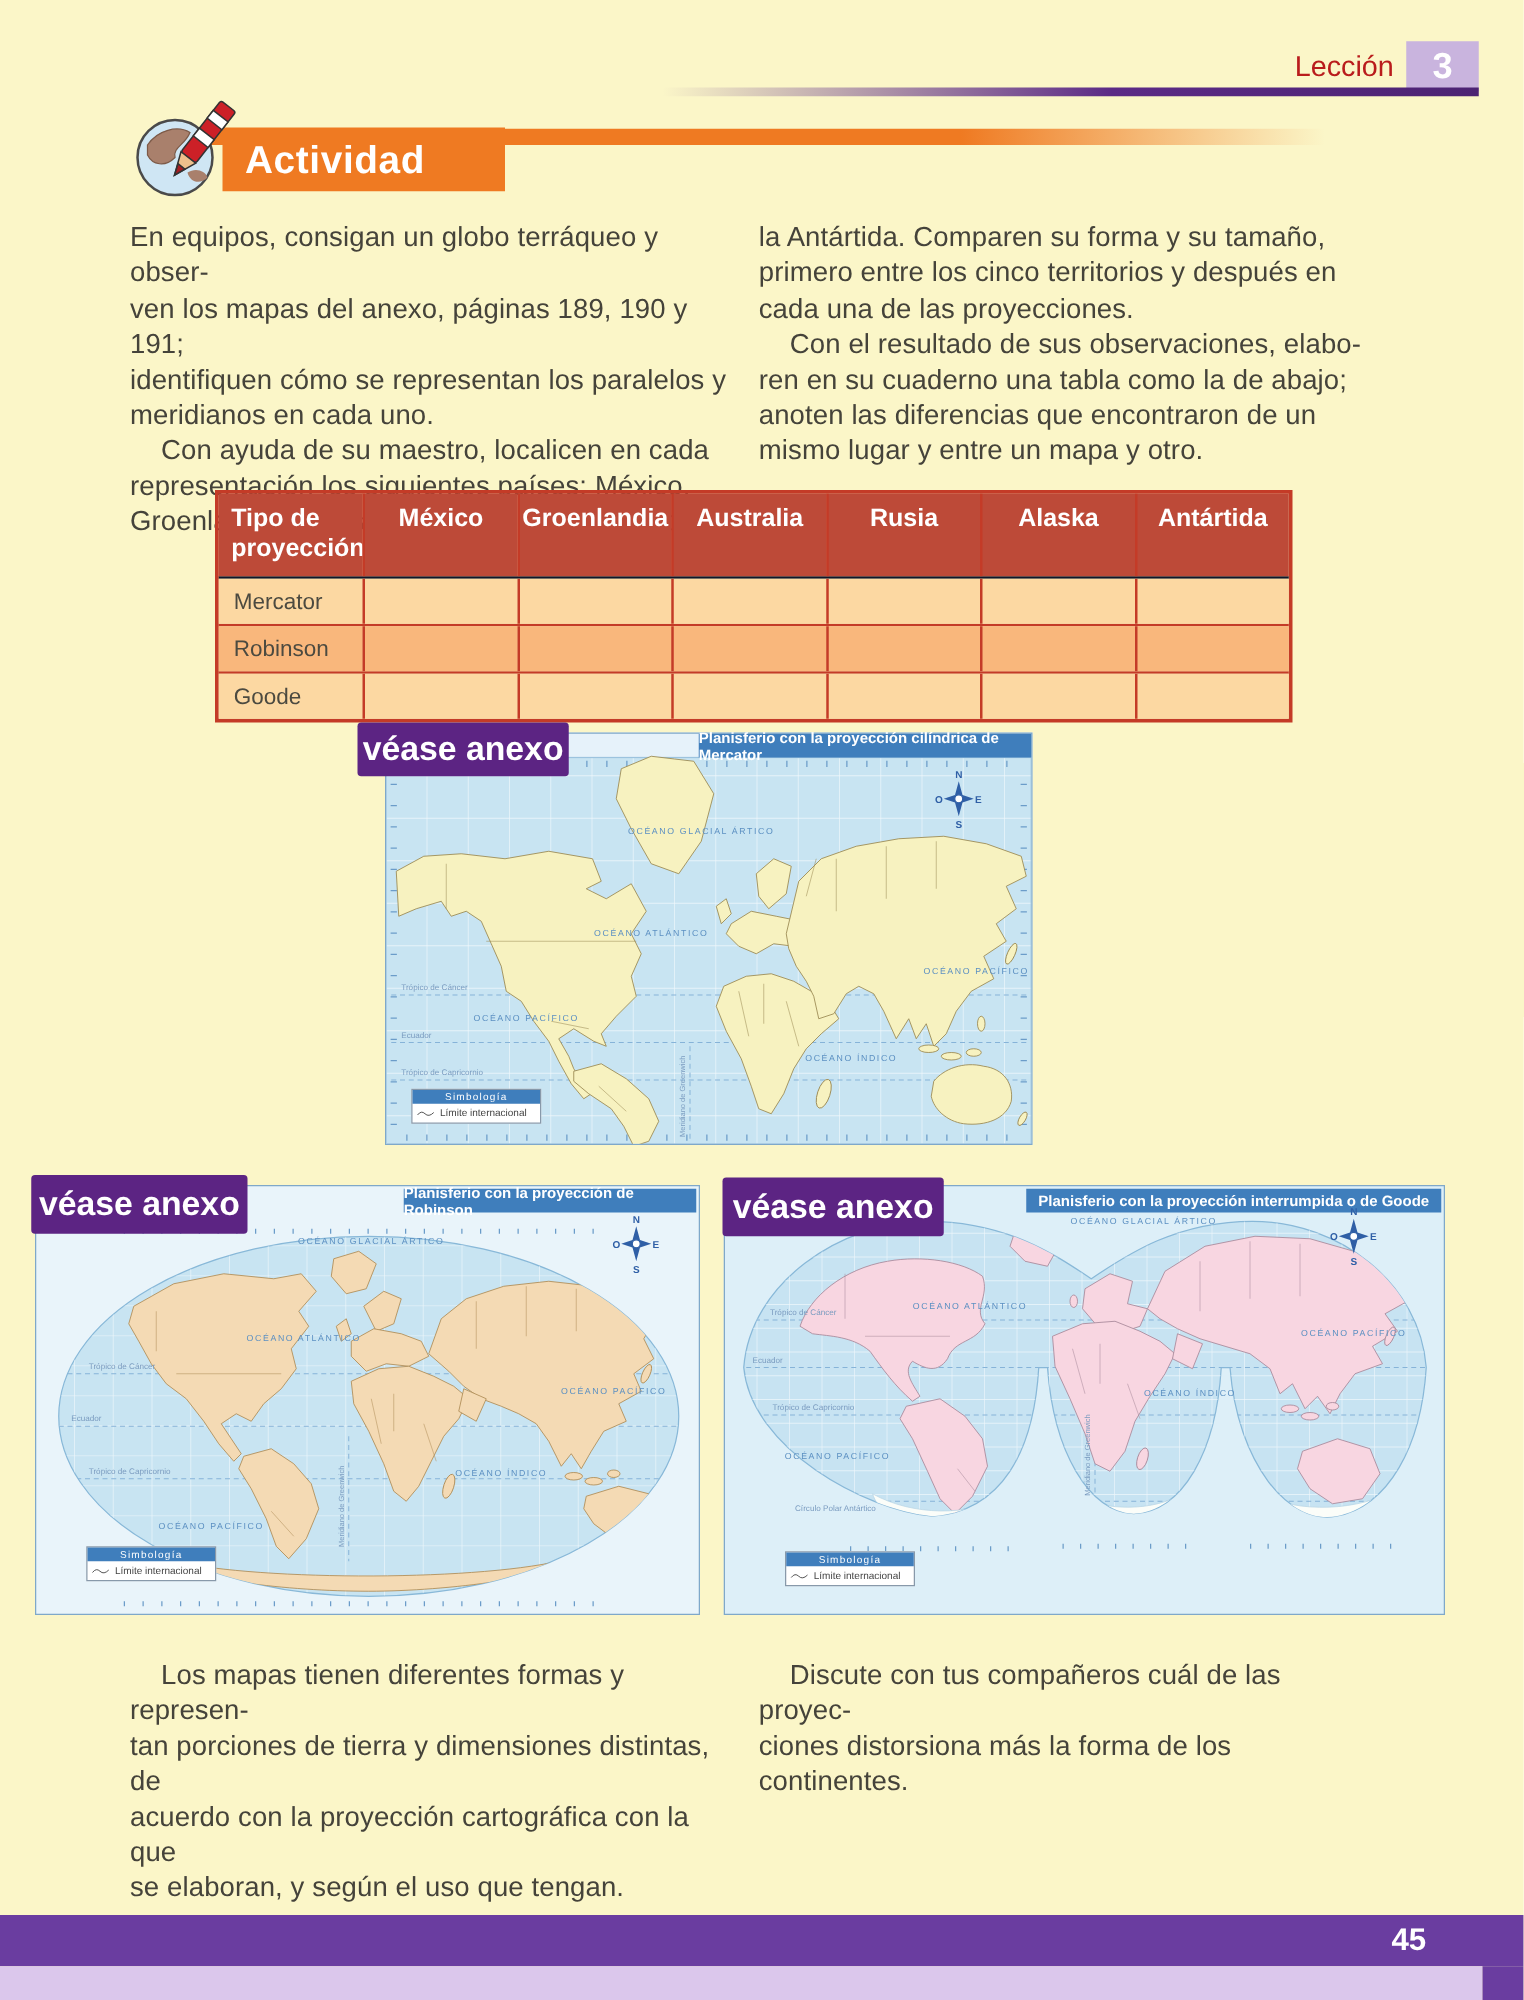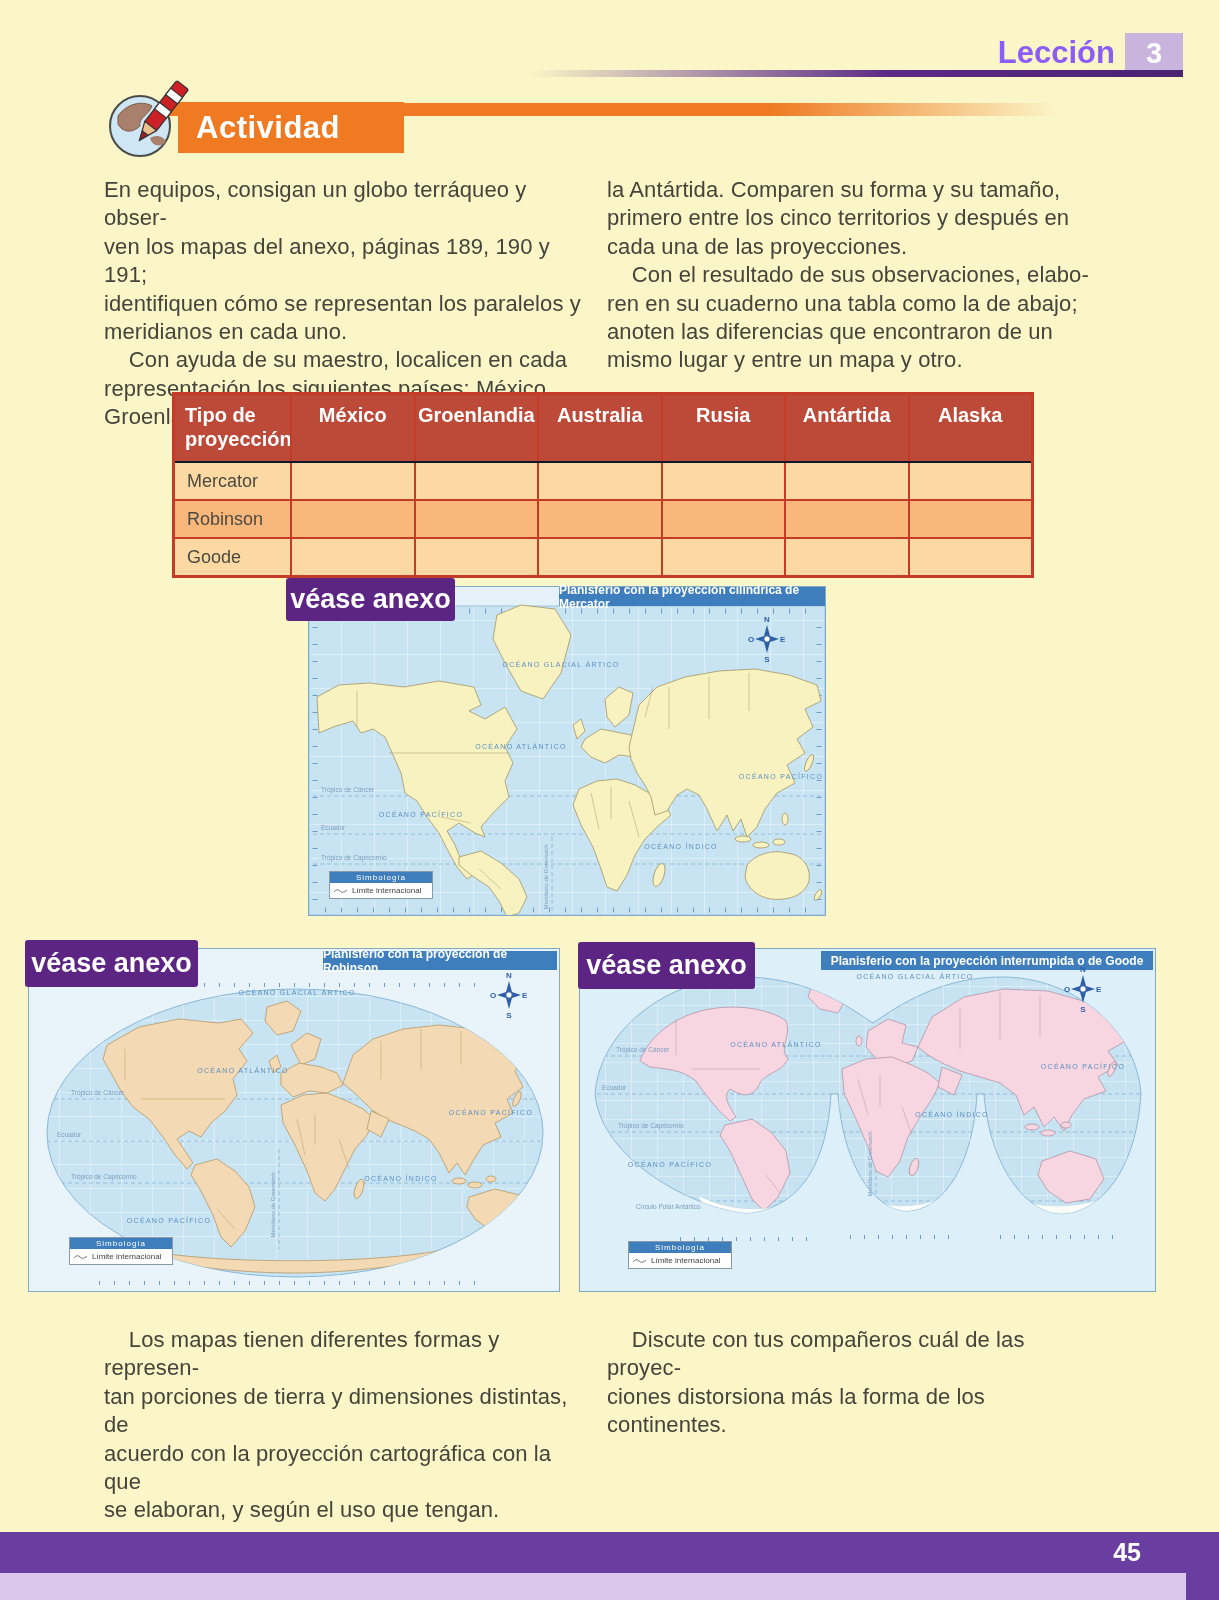--- a/index.html
+++ b/index.html
@@ -1,21 +1,21 @@
 <!DOCTYPE html>
 <html><head>
 <meta charset="utf-8">
 <style>
   html,body{margin:0;padding:0;}
   #page{position:relative;width:1219px;height:1600px;background:#fbf6c8;overflow:hidden;
         font-family:"Liberation Sans",sans-serif;}
 
   
   .lesson{position:absolute;top:33px;right:36px;display:flex;align-items:center;gap:10px;}
-  .lesson-label{color:#8b5cf6;font-weight:bold;font-size:31px;}
+  .lesson-label{color:#b91c1c;font-weight:normal;font-size:23px;}
   .lesson-badge{width:58px;height:40px;background:#c9b4de;color:#fff;font-weight:bold;font-size:29px;
                 display:flex;align-items:center;justify-content:center;}
   .lesson-rule{position:absolute;top:70px;left:530px;width:653px;height:7px;
                background:linear-gradient(to right,rgba(91,42,134,0),#5b2a86 55%,#4c2373);}
 
   
   .act-thin{position:absolute;left:150px;top:103px;width:910px;height:13px;
             background:linear-gradient(to right,#ef7a22 0%,#ef7a22 68%,rgba(239,122,34,0) 100%);}
   .act-box{position:absolute;left:178px;top:102px;width:226px;height:51px;background:#ef7a22;
            display:flex;align-items:center;}
@@ -130,22 +130,22 @@
 anoten las diferencias que encontraron de un
 mismo lugar y entre un mapa y otro.</div>
 
   <div class="ptable">
     <div class="trow thead">
       <div class="tcell">Tipo de proyección</div>
       <div class="tcell">México</div>
       <div class="tcell">Groenlandia</div>
       <div class="tcell">Australia</div>
       <div class="tcell">Rusia</div>
+      <div class="tcell">Alaska</div>
       <div class="tcell">Antártida</div>
-      <div class="tcell">Alaska</div>
     </div>
     <div class="tbody">
       <div class="trow row-light">
         <div class="tcell"><span class="rowlabel">Mercator</span></div>
         <div class="tcell"></div>
           <div class="tcell"></div>
           <div class="tcell"></div>
           <div class="tcell"></div>
           <div class="tcell"></div>
           <div class="tcell"></div>

